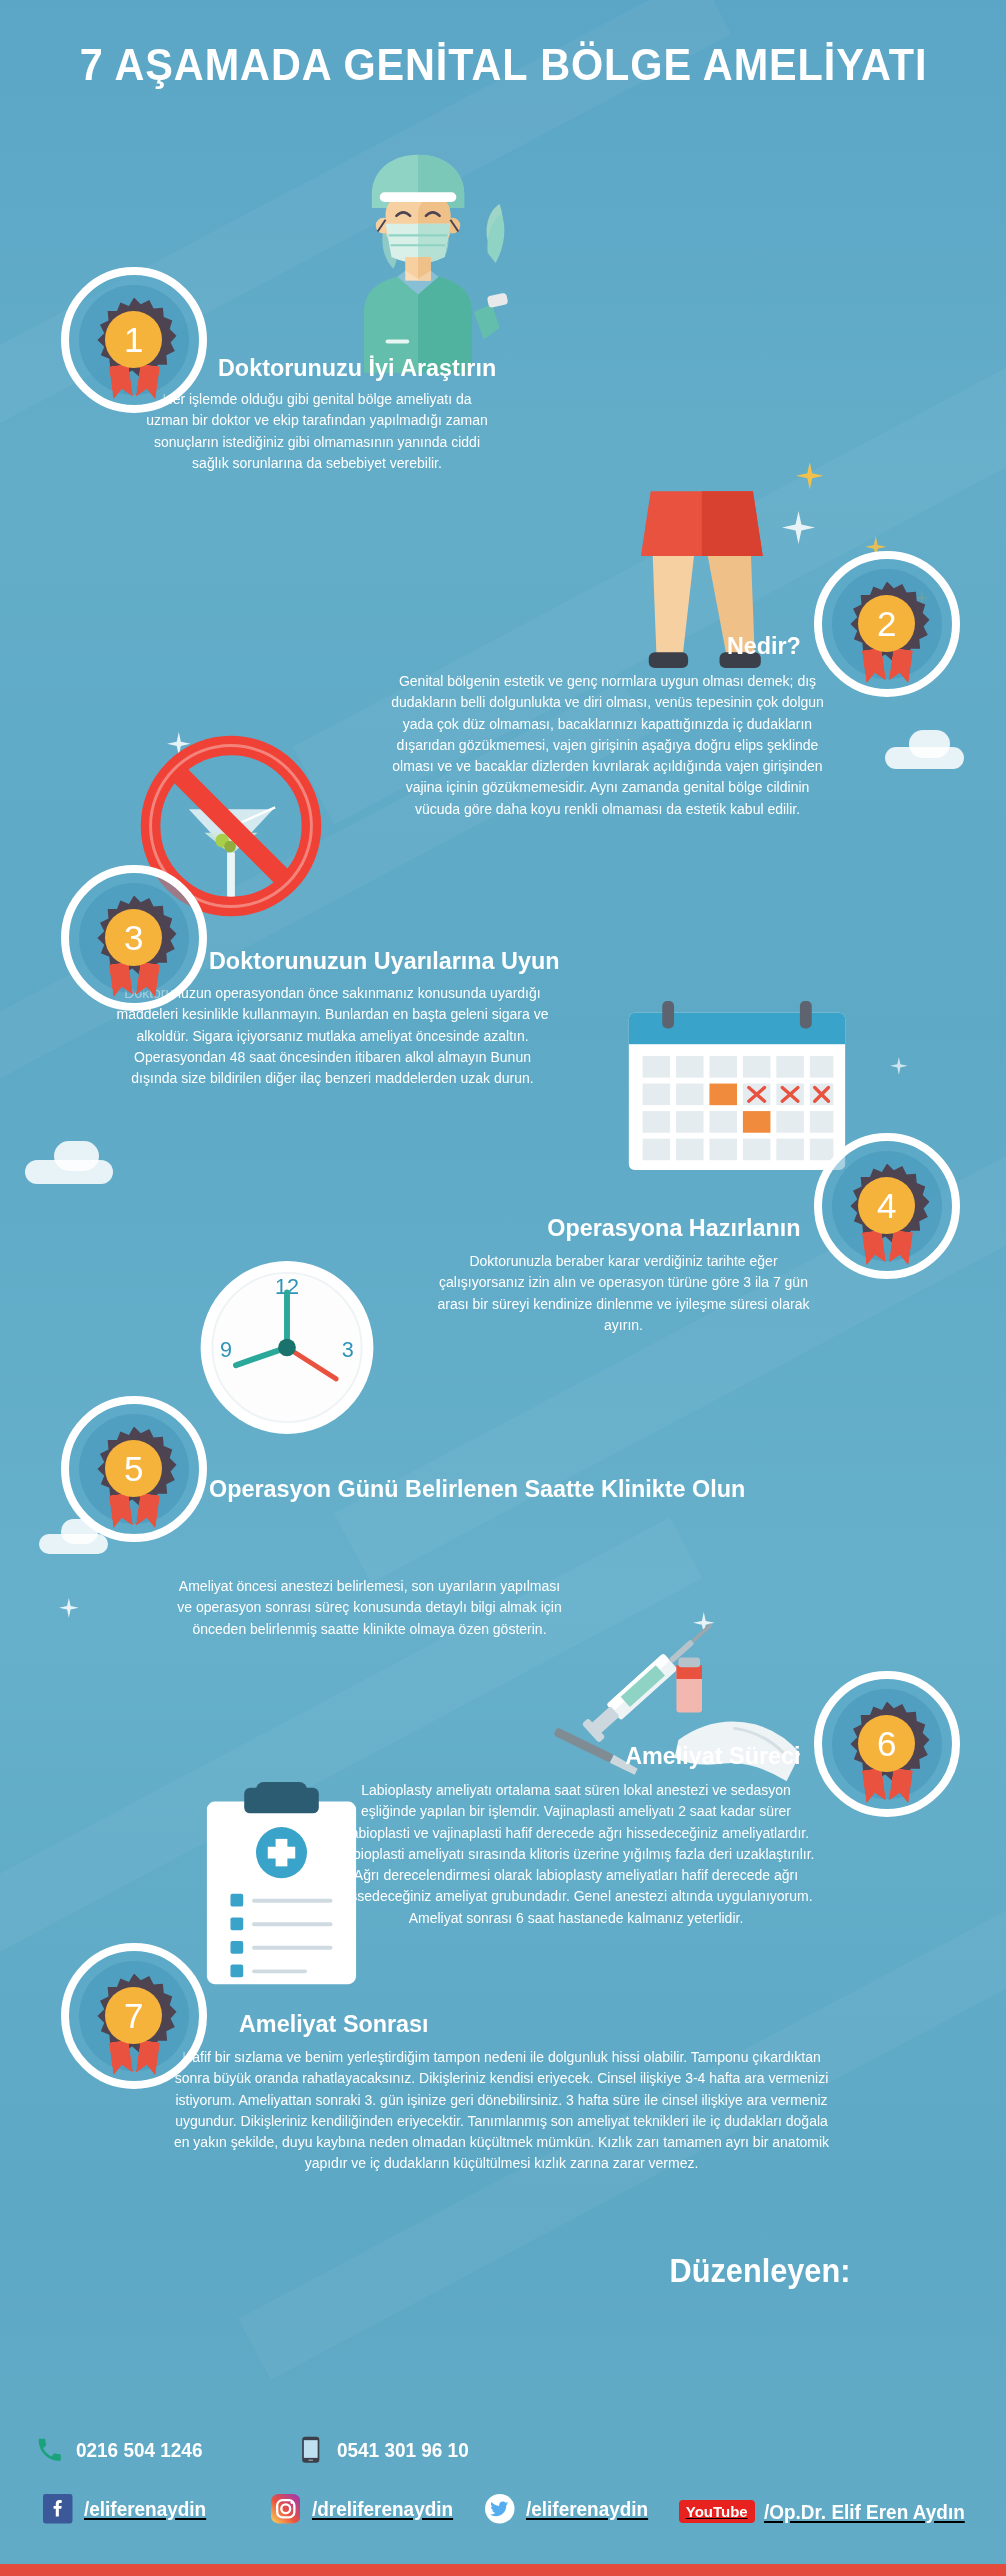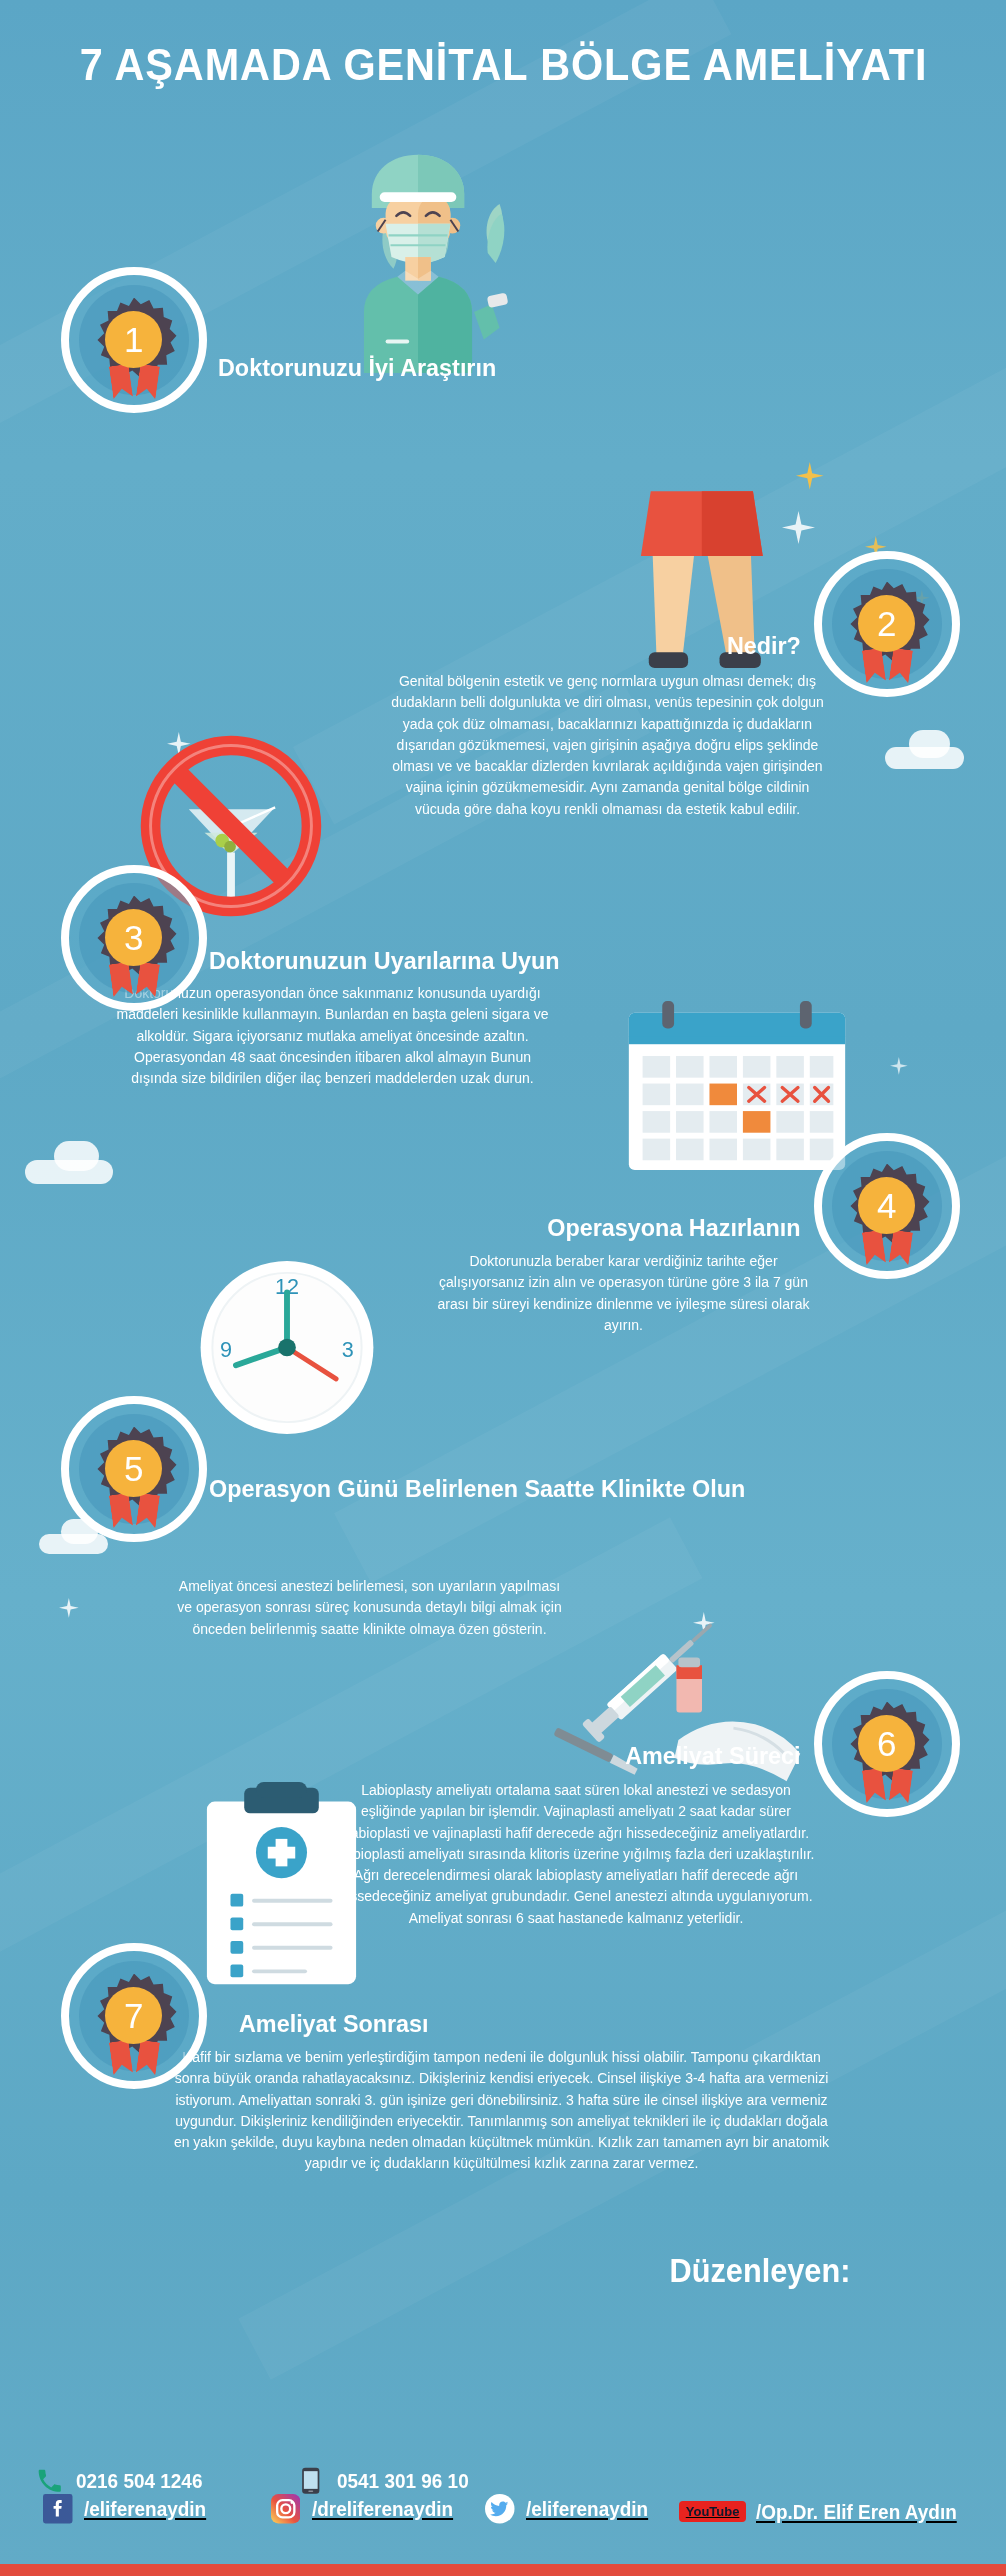--- a/index.html
+++ b/index.html
@@ -234,20 +234,21 @@
       <div class="rosette">
         <div class="star"></div>
         <div class="ribbon-l"></div>
         <div class="ribbon-r"></div>
         <div class="disc">1</div>
       </div>
     </div>
   </div>
 
   <div class="sec-head" style="left:218px; top:354px;">Doktorunuzu İyi Araştırın</div>
+  <div class="sec-body" style="left:140px; top:389px; width:354px;">Her işlemde olduğu gibi genital bölge ameliyatı da uzman bir doktor ve ekip tarafından yapılmadığı zaman sonuçların istediğiniz gibi olmamasının yanında ciddi sağlık sorunlarına da sebebiyet verebilir.</div>
 
   <svg class="art" style="left:580px; top:487px;" width="226" height="197" viewBox="0 0 230 200">
     <path d="M72 4 L176 4 L186 70 L62 70 Z" fill="#e8523f"></path>
     <path d="M124 4 L176 4 L186 70 L124 70 Z" fill="#d8412f"></path>
     <path d="M74 70 L116 70 L104 176 L78 176 Z" fill="#f7d0a1"></path>
     <path d="M130 70 L174 70 L178 176 L150 176 Z" fill="#f0c089"></path>
     <rect x="70" y="168" width="40" height="16" rx="6" fill="#3b3f4a"></rect>
     <rect x="142" y="168" width="42" height="16" rx="6" fill="#3b3f4a"></rect>
   </svg>
   <svg class="sparkle" style="left:796px;top:462px;" width="27.5" height="27.5" viewBox="0 0 34 34">
@@ -450,21 +451,21 @@
   <div class="duzenleyen" style="right:157px; top:2252px;">Düzenleyen:</div>
 
 
   <div class="footer-row" style="left:35px; top:2435px;">
     <div class="f-item">
       <svg class="f-ico" viewBox="0 0 24 24">
           <path d="M6.6 10.8c1.4 2.8 3.8 5.2 6.6 6.6l2.2-2.2c.3-.3.7-.4 1-.2 1.2.4 2.4.6 3.6.6.6 0 1 .4 1 1V20c0 .6-.4 1-1 1C10.6 21 3 13.4 3 4c0-.6.4-1 1-1h3.4c.6 0 1 .4 1 1 0 1.3.2 2.5.6 3.6.1.3 0 .7-.2 1l-2.2 2.2z" fill="#1aa37a"></path>
         </svg>
       <span class="f-text">0216 504 1246</span>
     </div>
-    <div class="f-item" style="margin-left:37px;margin-top:31px;">
+    <div class="f-item" style="margin-left:37px;">
       <svg class="f-ico" viewBox="0 0 24 24">
           <rect x="5" y="1.5" width="14" height="21" rx="2.6" fill="#3b3f4a"></rect>
           <rect x="6.4" y="4.2" width="11.2" height="14.4" fill="#bfe0f0"></rect>
           <rect x="10" y="20" width="4" height="1.2" rx=".6" fill="#8a9099"></rect>
         </svg>
       <span class="f-text">0541 301 96 10</span>
     </div>
   </div>
 
   <div class="footer-row" style="left:43px; top:2494px;text-decoration:underline;">
@@ -492,21 +493,21 @@
       <span class="f-text">/dreliferenaydin</span>
     </div>
     <div class="f-item" style="margin-right:19.7px;">
       <svg class="f-ico" viewBox="0 0 24 24">
           <circle cx="12" cy="12" r="12" fill="#fff"></circle>
           <path d="M19 7.6c-.5.2-1.1.4-1.7.5.6-.4 1-1 1.3-1.7-.6.3-1.2.6-1.9.7-.5-.6-1.3-1-2.2-1-1.7 0-3 1.4-3 3 0 .2 0 .5.1.7-2.5-.1-4.8-1.3-6.3-3.2-.3.5-.4 1-.4 1.5 0 1 .5 2 1.3 2.5-.5 0-1-.1-1.4-.4 0 1.5 1 2.7 2.4 3-.3.1-.5.1-.8.1-.2 0-.4 0-.6-.1.4 1.2 1.5 2.1 2.8 2.1-1 .8-2.3 1.3-3.7 1.3h-.7c1.3.9 2.9 1.4 4.6 1.4 5.5 0 8.5-4.6 8.5-8.5v-.4c.6-.4 1.1-1 1.5-1.6z" fill="#55acee"></path>
         </svg>
       <span class="f-text">/eliferenaydin</span>
     </div>
     <div class="f-item" style="margin-right:0;">
-      <span style="background:#e8231f;color:#0f172a;font-size:13px;font-weight:bold;padding:2.9px 6.9px;border-radius:3.9px;font-family:'Liberation Sans Narrow','Liberation Sans',sans-serif;">YouTube</span>
+      <span style="background:#e8231f;color:#ffffff;font-size:15px;font-weight:bold;padding:2.9px 6.9px;border-radius:3.9px;font-family:'Liberation Sans Narrow','Liberation Sans',sans-serif;">YouTube</span>
       <svg class="f-ico" viewBox="0 0 24 24" style="width:0;height:0;"></svg>
       <span class="f-text" style="margin-left:9.8px;">/Op.Dr. Elif Eren Aydın</span>
     </div>
   </div>
 
   <div class="red-bar"></div>
 </div>
 
 
 </body></html>

